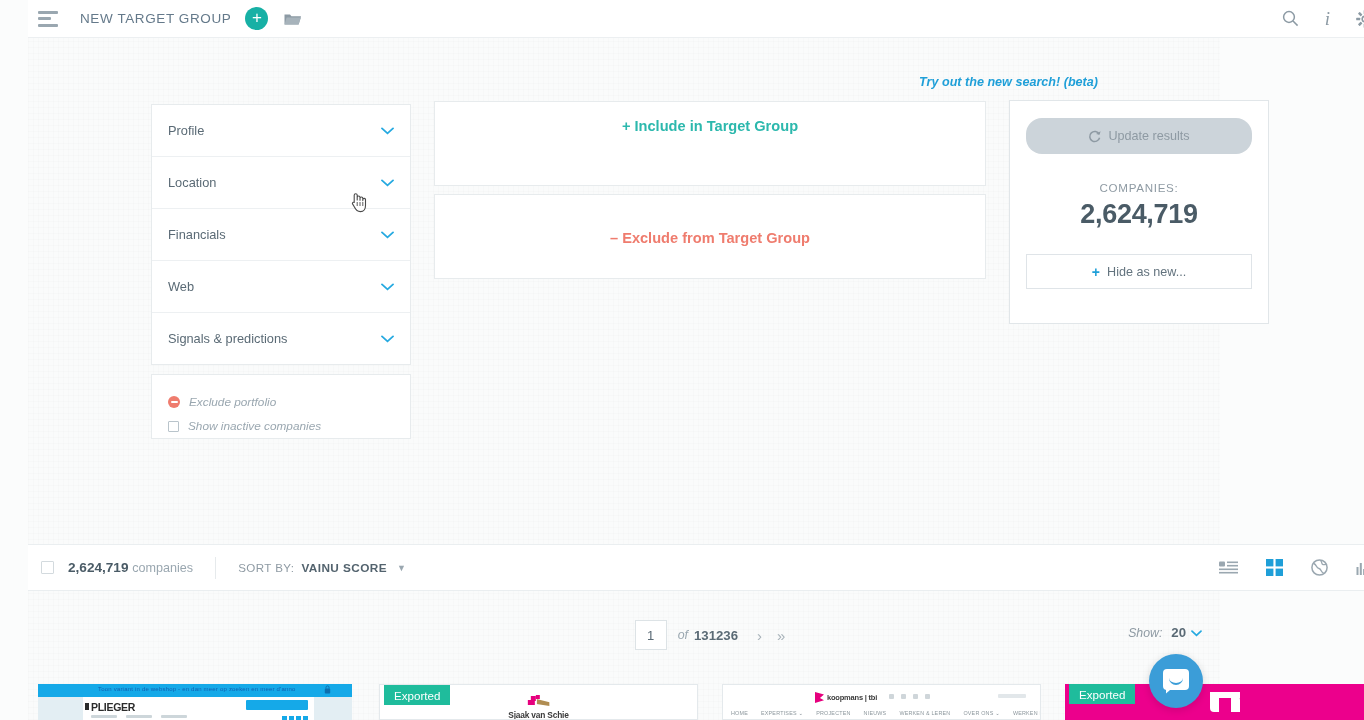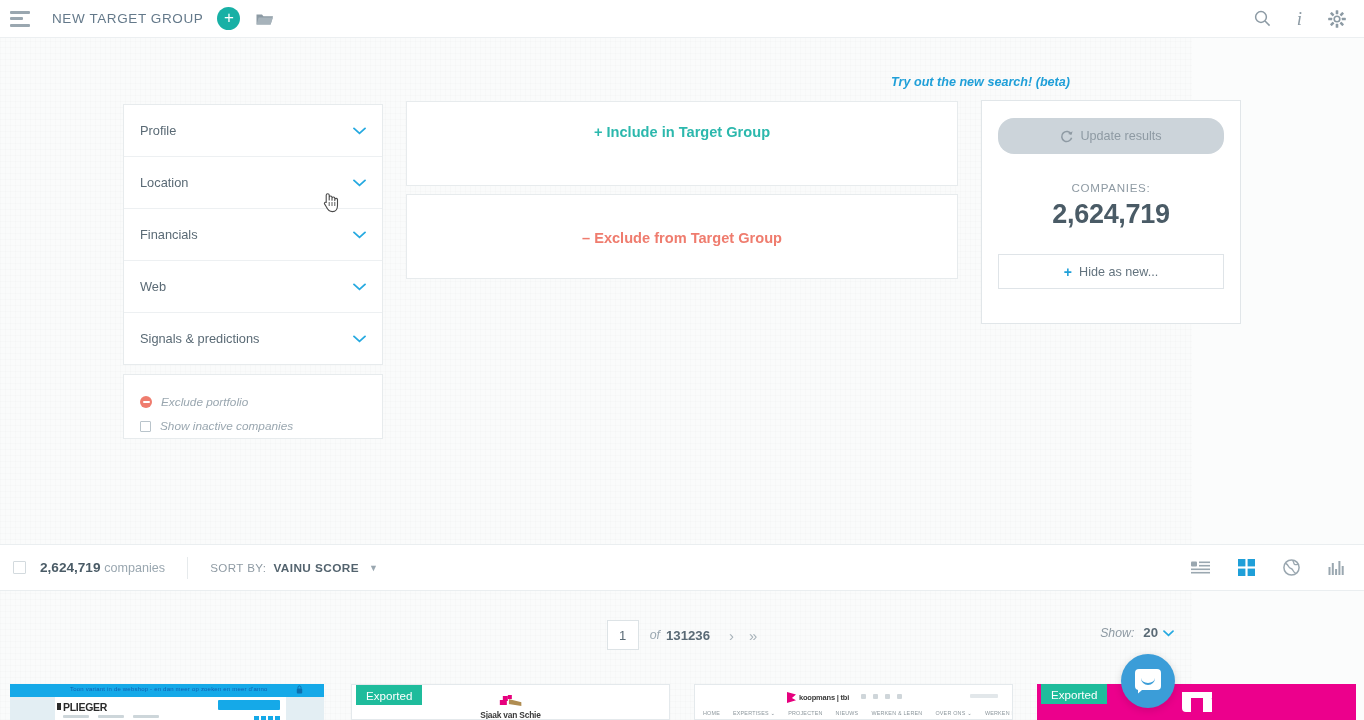--- a/index.html
+++ b/index.html
@@ -11,20 +11,21 @@
   }
 
   
   #page {
     position: relative;
     width: 1192px; height: 720px;
     background:
       repeating-linear-gradient(90deg, rgba(0,0,0,0.012) 0 1px, transparent 1px 5px),
       repeating-linear-gradient(0deg, rgba(0,0,0,0.010) 0 1px, transparent 1px 6px),
       #fafbfb;
+    margin-left: 28px;
   }
 
   
   .topbar {
     position: absolute; top: 0; left: 0;
     width: 1364px; height: 38px;
     background: #ffffff;
     border-bottom: 1px solid #eceff1;
     display: flex; align-items: center;
     z-index: 40;
@@ -99,21 +100,21 @@
     width: 11px; height: 11px; border: 1px solid #b9c4cb;
     background: #fff; flex: none; border-radius: 1px;
   }
 
   
   .incl {
     position: absolute; left: 406px; top: 101px;
     width: 552px; height: 85px; background: #fff;
     border: 1px solid #e7ebed;
     display: flex; align-items: flex-start; justify-content: center;
-    padding-top: 22px; cursor: pointer;
+    padding-top: 16px; cursor: pointer;
   }
   .incl-txt { font-size: 14.6px; font-weight: bold; color: #2cb8ad; }
   .excl {
     position: absolute; left: 406px; top: 194px;
     width: 552px; height: 85px; background: #fff;
     border: 1px solid #e7ebed;
     display: flex; align-items: flex-start; justify-content: center;
     padding-top: 35px; cursor: pointer;
   }
   .excl-txt { font-size: 14.6px; font-weight: bold; color: #ef7c6e; }

